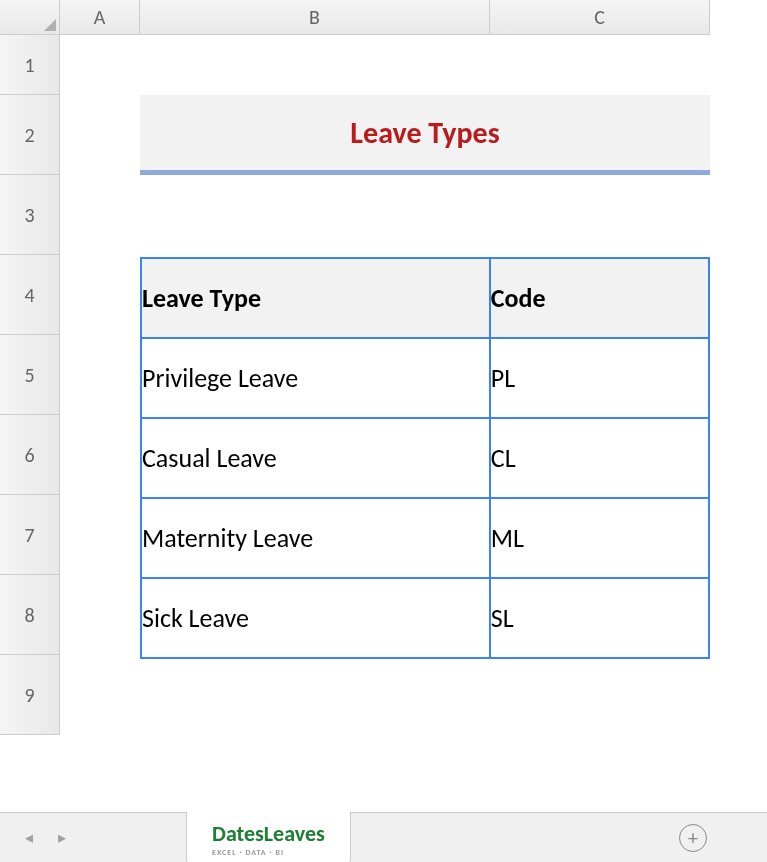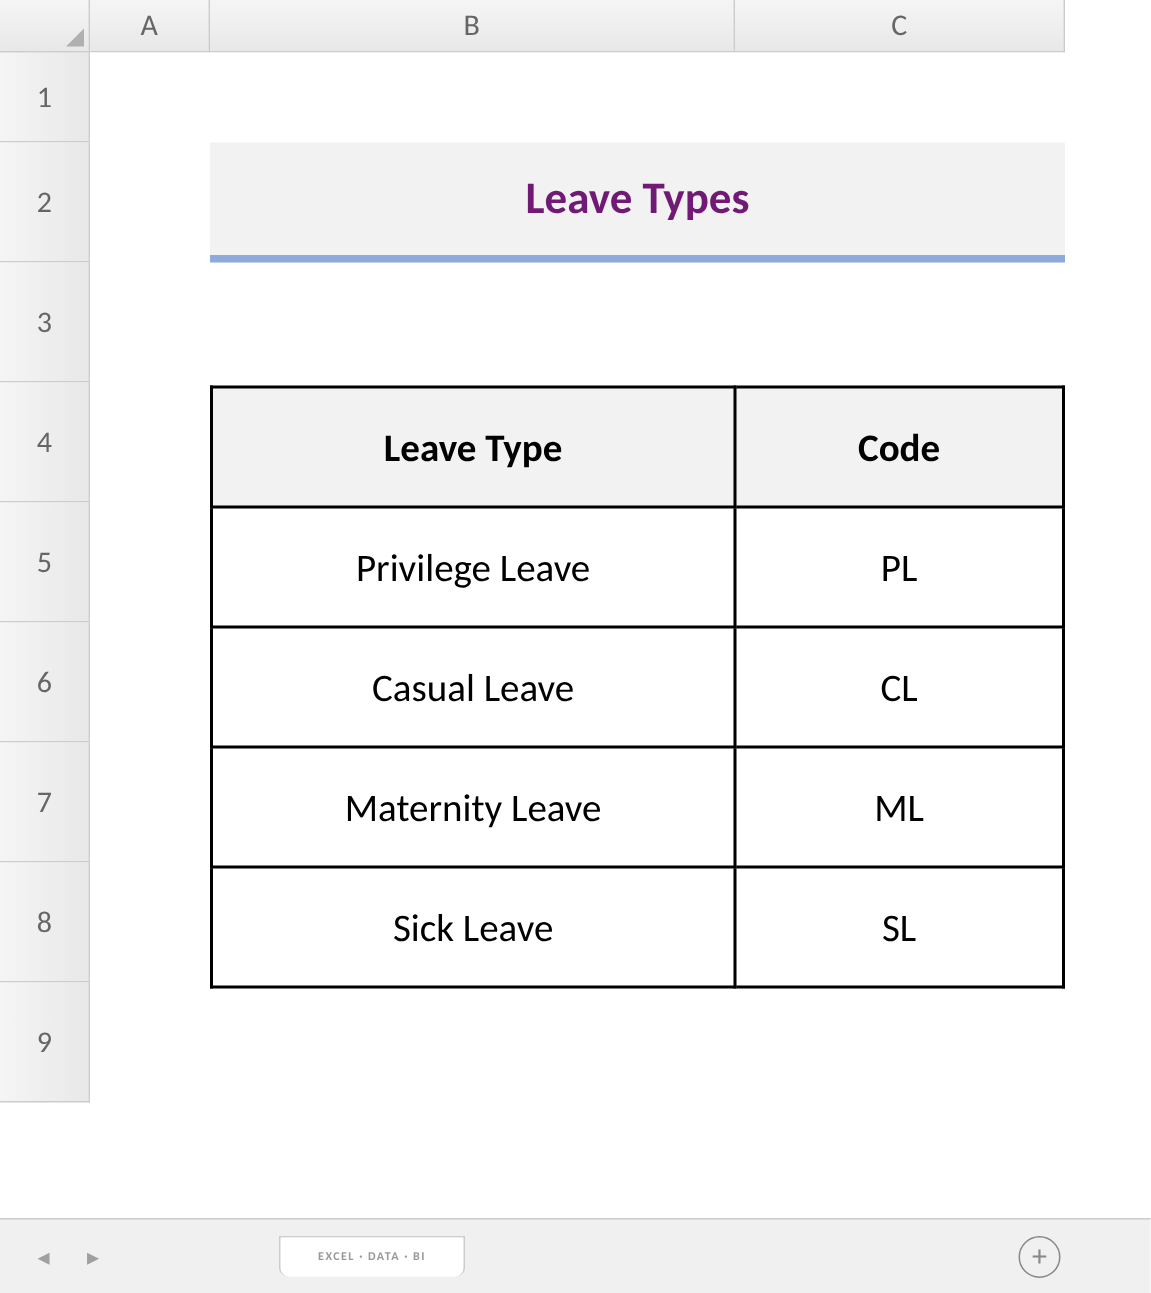--- a/index.html
+++ b/index.html
@@ -88,32 +88,32 @@
       top: 60px;
       width: 570px;
       height: 80px;
       background: #f2f2f2;
       border-bottom: 5px solid #8ea9db;
       display: flex;
       align-items: center;
       justify-content: center;
       font-size: 30px;
       font-weight: bold;
-      color: #701a75;
+      color: #b91c1c;
     }
     .data-table {
       position: absolute;
       left: 80px;
       top: 222px;
       width: 570px;
       border-collapse: collapse;
     }
     .data-table th, .data-table td {
-      border: 2px solid #000000;
-      text-align: center;
+      border: 2px solid #3b82f6;
+      text-align: left;
       height: 80px;
       font-size: 26px;
     }
     .data-table th {
       background: #f2f2f2;
       font-weight: bold;
     }
     .data-table .col-type { width: 350px; }
     .data-table .col-code { width: 220px; }
     .top-row {
@@ -226,19 +226,20 @@
             </tbody>
           </table>
         </div>
       </div>
     </div>
   </div>
   <div class="sheet-tabs">
     <span class="nav-arrow">◂</span>
     <span class="nav-arrow">▸</span>
     <div class="tab">
+      <span>DatesLeaves</span>
       <span class="tab-sub">EXCEL · DATA · BI</span>
     </div>
     <div class="add-sheet">
       <span>+</span>
     </div>
   </div>
 </div>
 
 </body></html>

